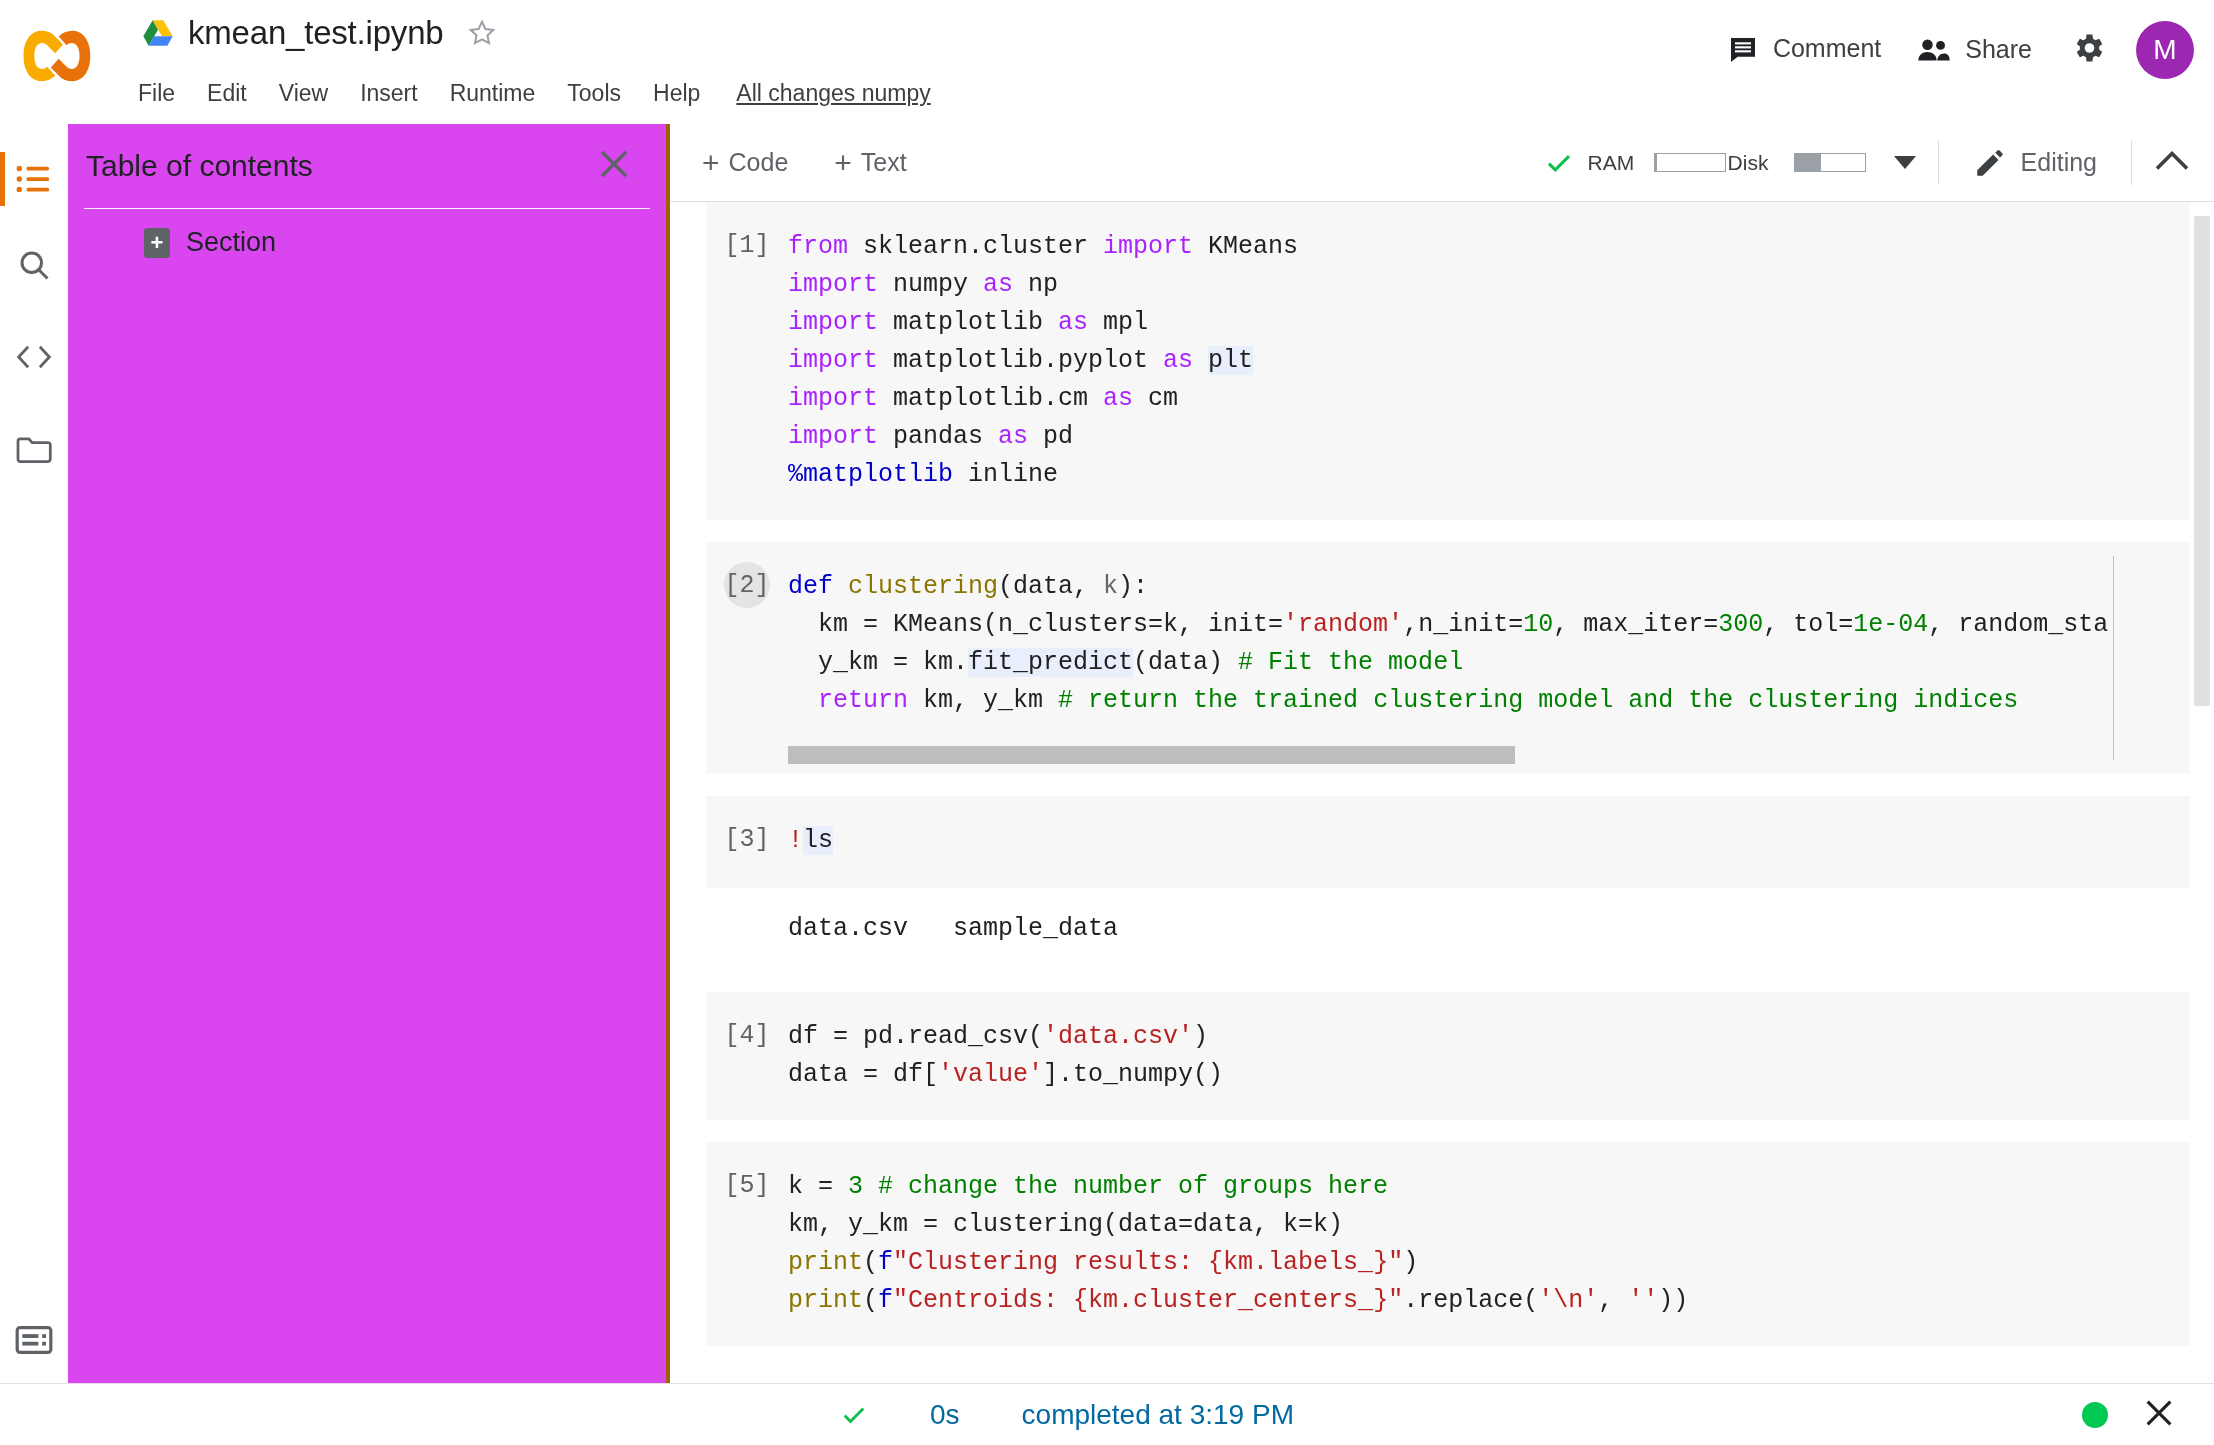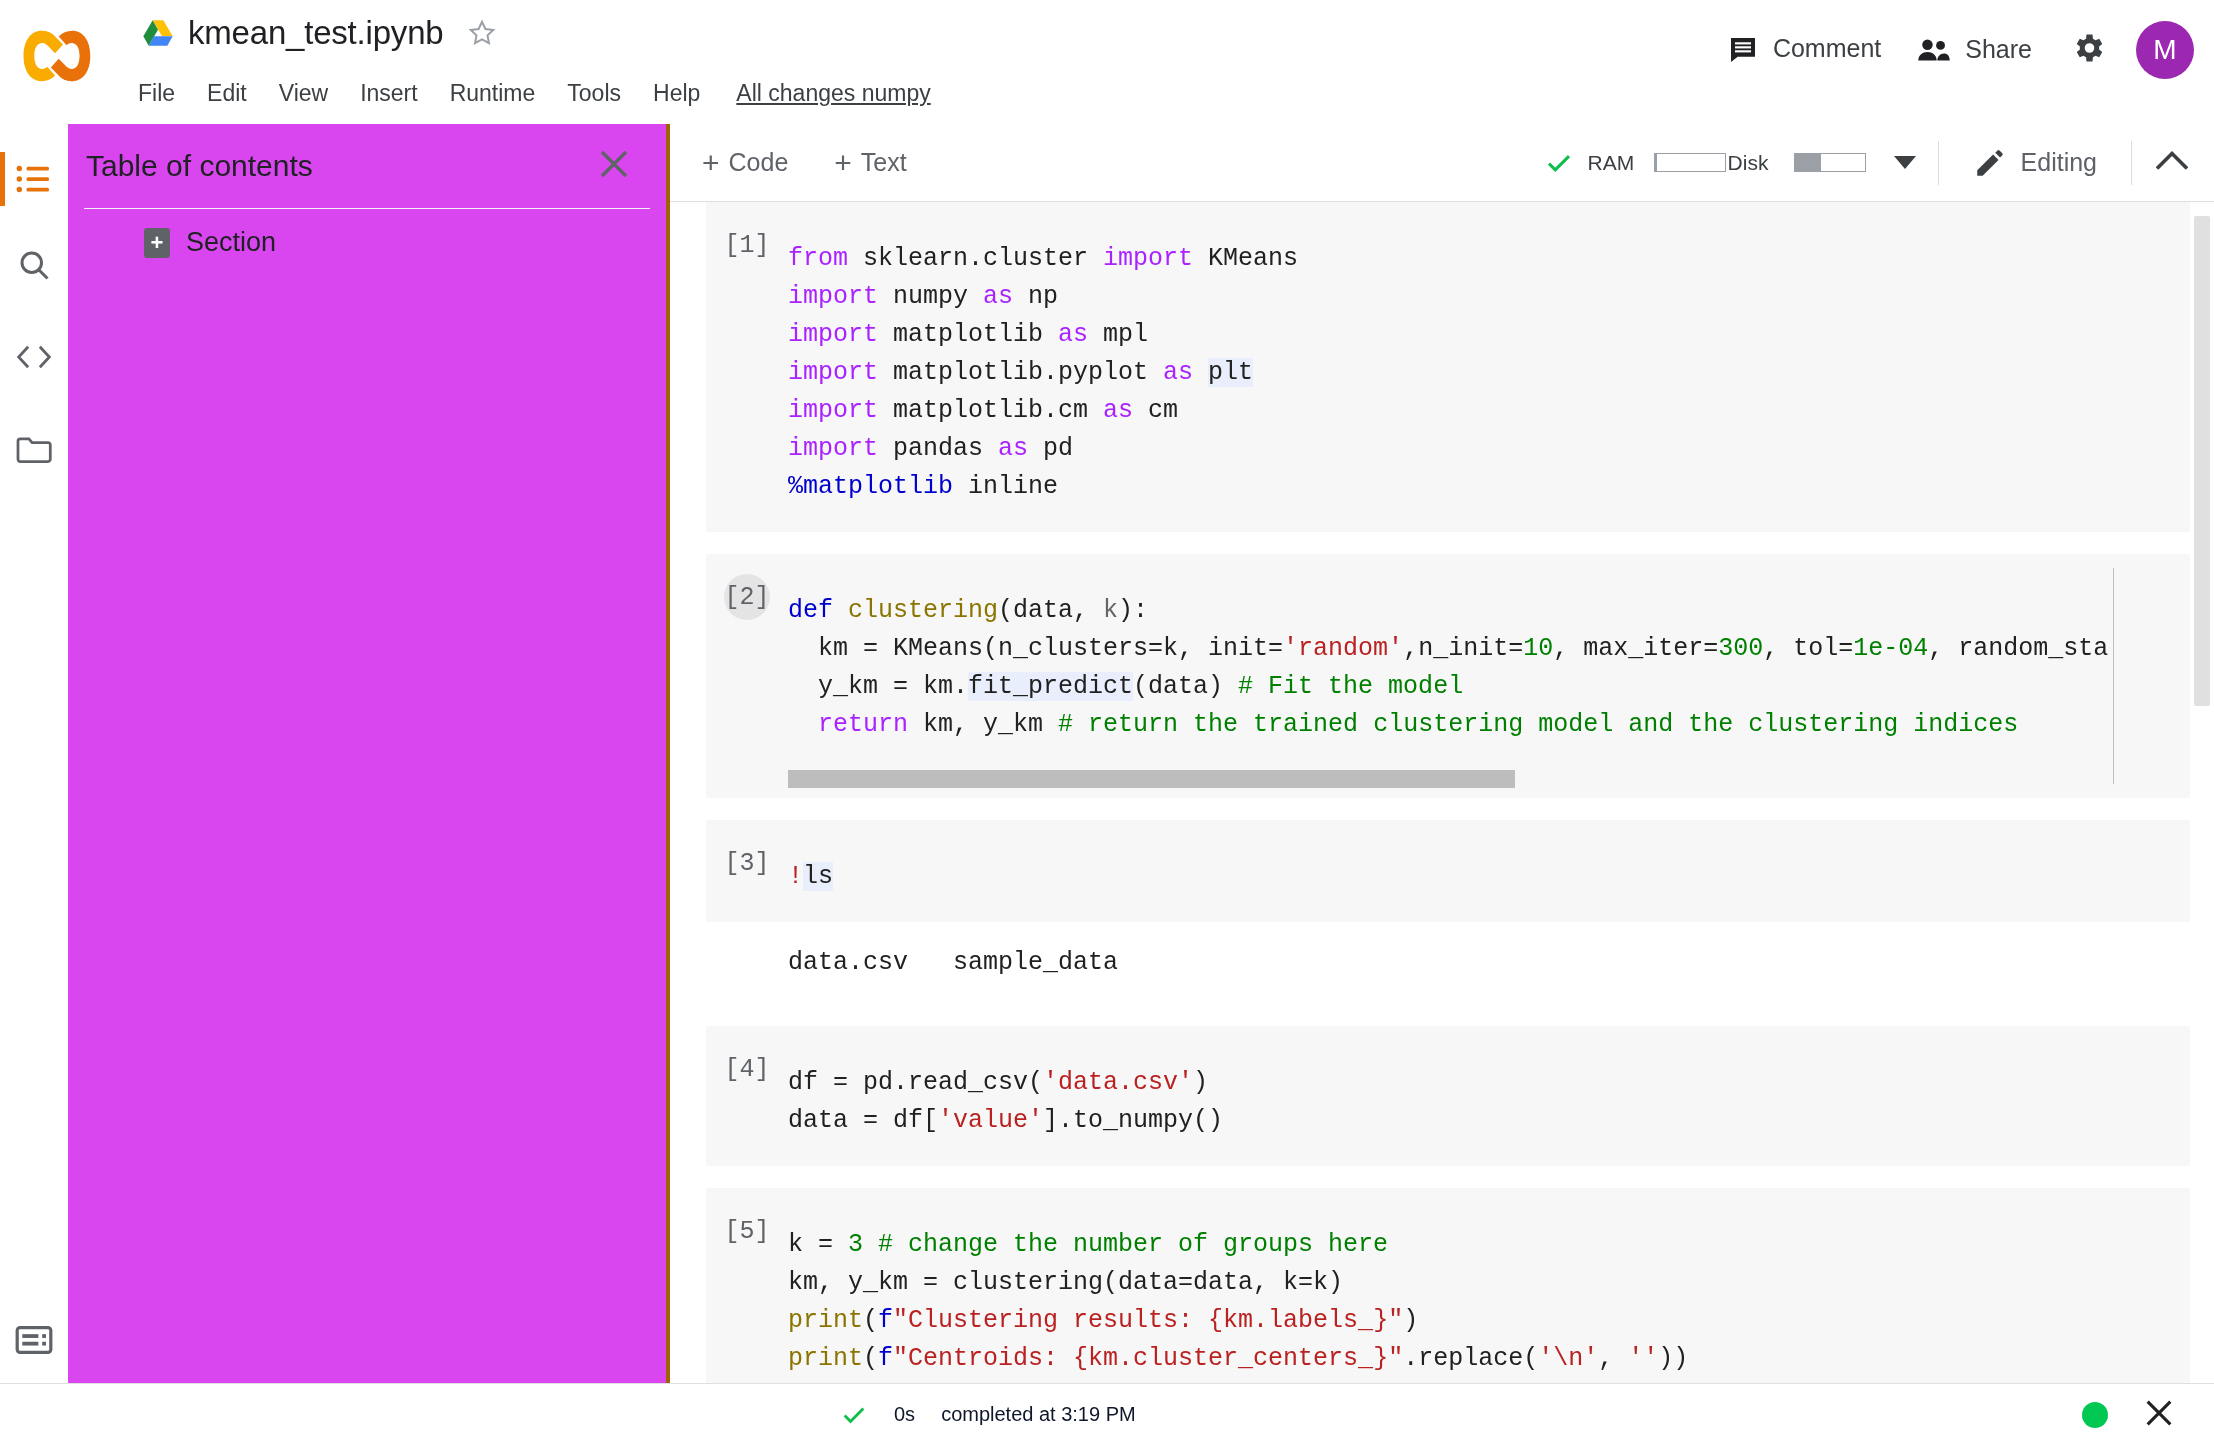--- a/index.html
+++ b/index.html
@@ -165,21 +165,21 @@
   .exec-count .badge {
     display: inline-flex; align-items: center; justify-content: center;
     width: 46px; height: 46px; border-radius: 50%;
     margin-top: -8px; color: #5f6368;
   }
   .exec-count .badge.hovered { background: #e4e4e4; }
   .code {
     flex: 1 1 auto; min-width: 0;
     font-family: "Liberation Mono", monospace;
     font-size: 25px; line-height: 38px;
-    color: #212121; white-space: pre; overflow: hidden; margin-top: 12px;
+    color: #212121; white-space: pre; overflow: hidden;
   }
   .code .k   { color: #aa22ff; }       
   .code .kb  { color: #0000cd; }       
   .code .fn  { color: #8b7500; }       
   .code .str { color: #ba2121; }       
   .code .num { color: #008000; }       
   .code .cm  { color: #008000; }       
   .code .mg  { color: #0000cd; }       
   .code .sel { background: #e8eefc; }  
   .code .pm  { color: #666; }
@@ -214,21 +214,21 @@
   }
 
   
   .statusbar {
     position: absolute; left: 0; right: 0; bottom: 0; height: 62px;
     background: #fff; border-top: 1px solid #e0e0e0;
     display: flex; align-items: center;
   }
   .sb-left { display: flex; align-items: center; gap: 26px; margin-left: 840px; }
   .sb-check { width: 28px; height: 28px; }
-  .sb-txt { font-size: 20px; color: #0f172a; }
+  .sb-txt { font-size: 28px; color: #0369a1; margin-left: 36px; }
   .sb-right { margin-left: auto; display: flex; align-items: center; gap: 34px; margin-right: 38px; }
   .green-dot { width: 26px; height: 26px; border-radius: 50%; background: #00c853; }
   .sb-close { cursor: pointer; }
 </style>
 </head>
 <body>
 
 <div class="app">
 
   <div class="header">

